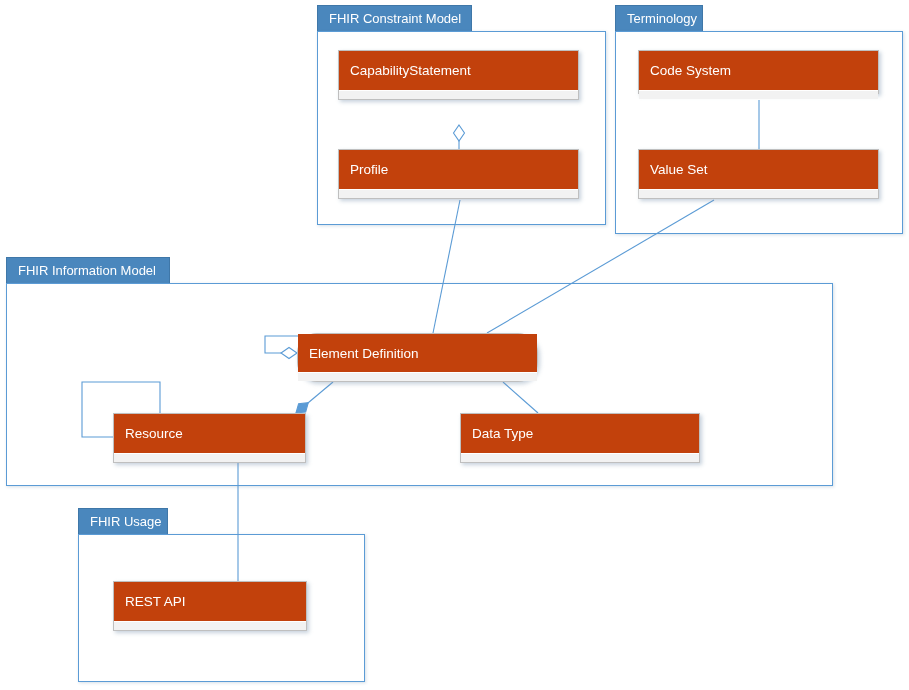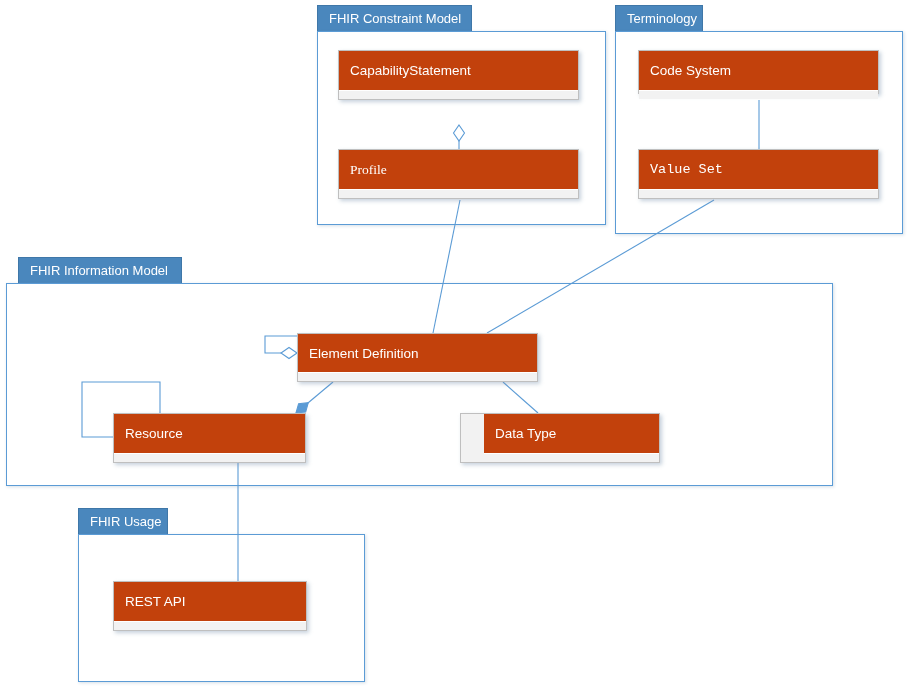--- a/index.html
+++ b/index.html
@@ -76,21 +76,21 @@
 </head>
 <body>
 
 <div id="canvas">
 
   <div id="packages-layer">
       <div class="pkg-tab" style="left: 317px; top: 5px; width: 155px; height: 26px;">FHIR Constraint Model</div>
       <div class="pkg-body" style="left: 317px; top: 31px; width: 289px; height: 194px;"></div>
       <div class="pkg-tab" style="left: 615px; top: 5px; width: 88px; height: 26px;">Terminology</div>
       <div class="pkg-body" style="left: 615px; top: 31px; width: 288px; height: 203px;"></div>
-      <div class="pkg-tab" style="left: 6px; top: 257px; width: 164px; height: 26px; margin-left: 12px;">FHIR Information Model</div>
+      <div class="pkg-tab" style="left: 6px; top: 257px; width: 164px; height: 26px;">FHIR Information Model</div>
       <div class="pkg-body" style="left: 6px; top: 283px; width: 827px; height: 203px;"></div>
       <div class="pkg-tab" style="left: 78px; top: 508px; width: 90px; height: 26px;">FHIR Usage</div>
       <div class="pkg-body" style="left: 78px; top: 534px; width: 287px; height: 148px;"></div>
     </div>
 
   <svg id="edges" viewBox="0 0 909 690" xmlns="http://www.w3.org/2000/svg">
       <g>
         <path d="M 459,149 L 459,125" fill="none" stroke="#5b9bd5" stroke-width="1.1"></path>
         <polygon points="459,125 464.5,133 459,141 453.5,133" stroke="#5b9bd5" stroke-width="1.1" fill="#ffffff"></polygon>
       </g>
@@ -120,41 +120,41 @@
       <g>
         <path d="M 238,463 L 238,581" fill="none" stroke="#5b9bd5" stroke-width="1.1"></path>
       </g>
     </svg>
 
   <div id="classes-layer">
       <div class="uml" style="left: 338px; top: 50px; width: 241px; height: 50px;">
         <div class="uml-title" style="height: 40px;">CapabilityStatement</div>
         <div class="uml-strip" style="height: 8px;"></div>
       </div>
-      <div class="uml" style="left: 338px; top: 149px; width: 241px; height: 50px; font-family: Liberation Serif, serif;">
+      <div class="uml" style="left: 338px; top: 149px; width: 241px; height: 50px;">
         <div class="uml-title" style="height: 40px;">Profile</div>
         <div class="uml-strip" style="height: 8px;"></div>
       </div>
       <div class="uml" style="left: 638px; top: 50px; width: 241px; height: 44px;">
         <div class="uml-title" style="height: 40px;">Code System</div>
         <div class="uml-strip" style="height: 8px;"></div>
       </div>
-      <div class="uml" style="left: 638px; top: 149px; width: 241px; height: 50px; font-family: Liberation Mono, monospace;">
+      <div class="uml" style="left: 638px; top: 149px; width: 241px; height: 50px;">
         <div class="uml-title" style="height: 40px;">Value Set</div>
         <div class="uml-strip" style="height: 8px;"></div>
       </div>
-      <div class="uml" style="left: 297px; top: 333px; width: 241px; height: 49px;">
+      <div class="uml" style="left: 297px; top: 333px; width: 241px; height: 49px; border-radius: 20px;">
         <div class="uml-title" style="height: 39px;">Element Definition</div>
         <div class="uml-strip" style="height: 8px;"></div>
       </div>
       <div class="uml" style="left: 113px; top: 413px; width: 193px; height: 50px;">
         <div class="uml-title" style="height: 40px;">Resource</div>
         <div class="uml-strip" style="height: 8px;"></div>
       </div>
-      <div class="uml" style="left: 460px; top: 413px; width: 200px; height: 50px; padding-left: 23px;">
+      <div class="uml" style="left: 460px; top: 413px; width: 240px; height: 50px;">
         <div class="uml-title" style="height: 40px;">Data Type</div>
         <div class="uml-strip" style="height: 8px;"></div>
       </div>
       <div class="uml" style="left: 113px; top: 581px; width: 194px; height: 50px;">
         <div class="uml-title" style="height: 40px;">REST API</div>
         <div class="uml-strip" style="height: 8px;"></div>
       </div>
     </div>
 
 </div>

